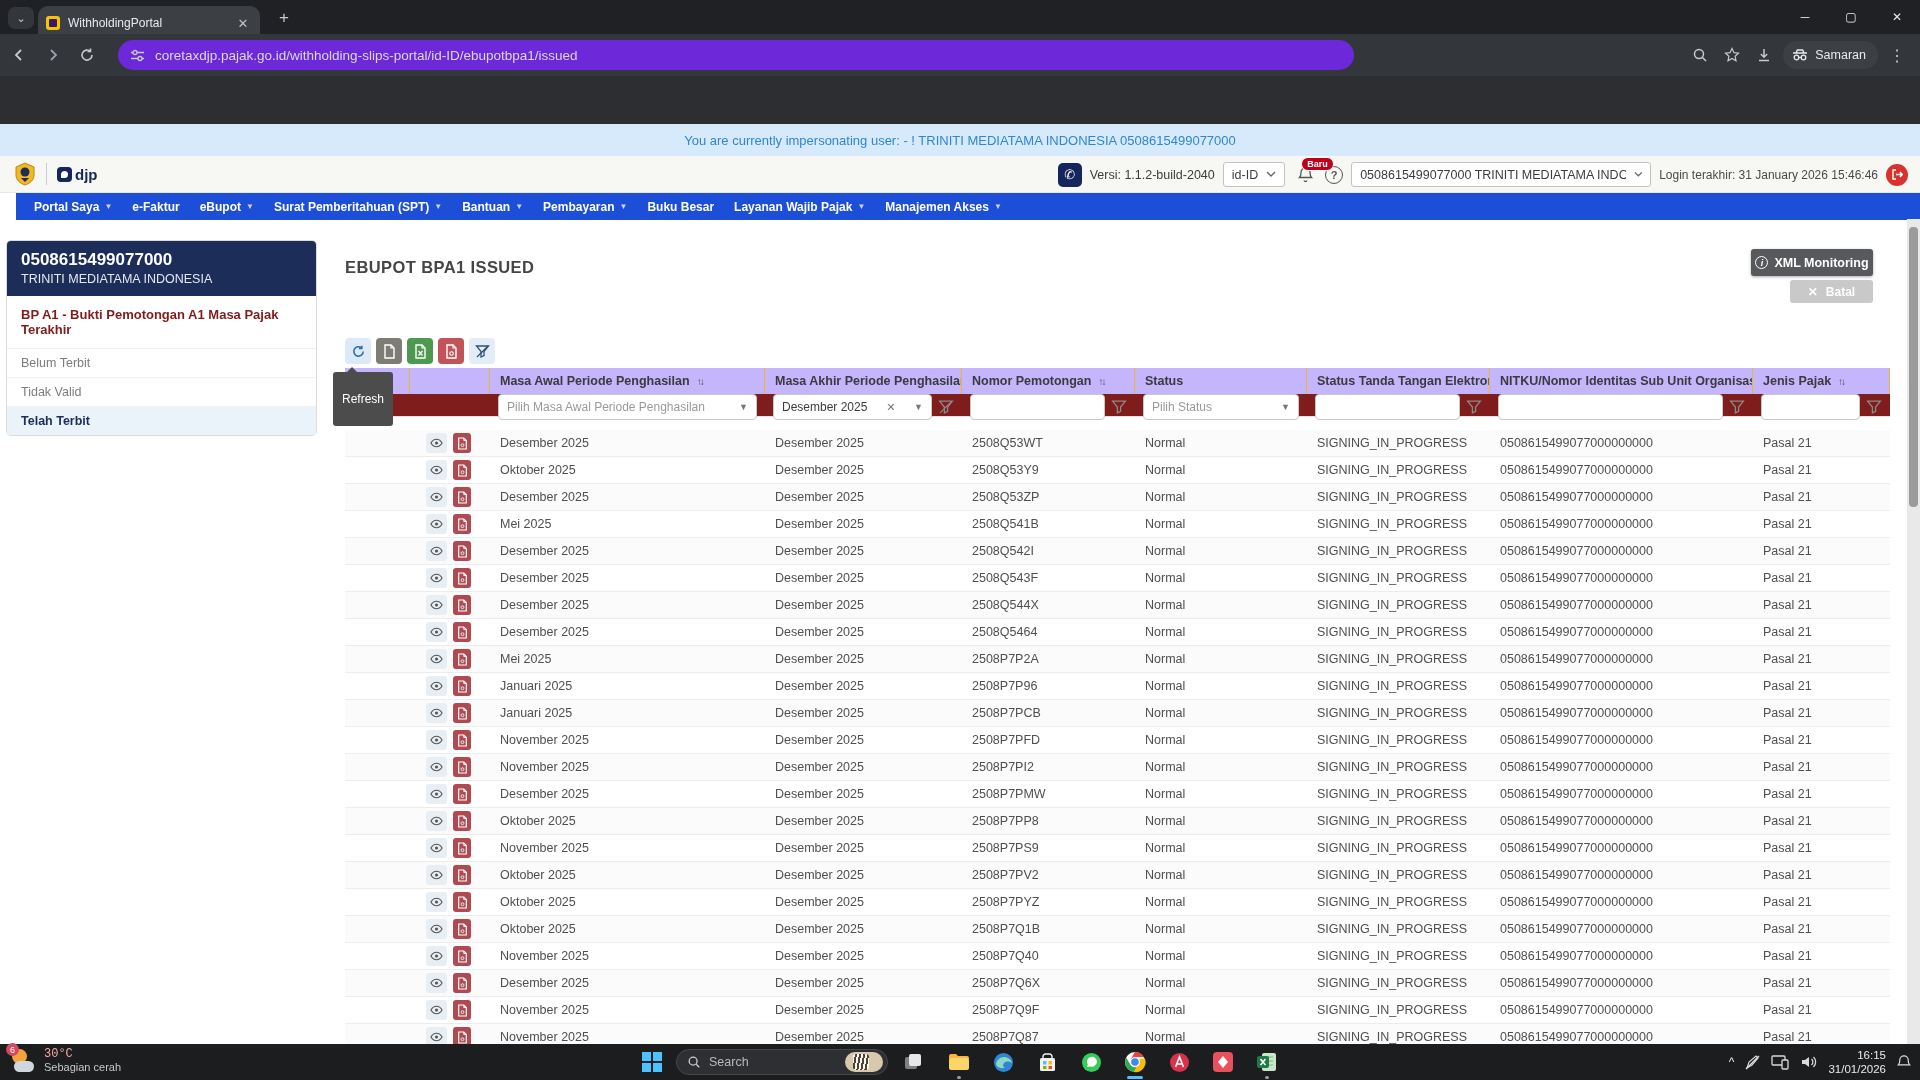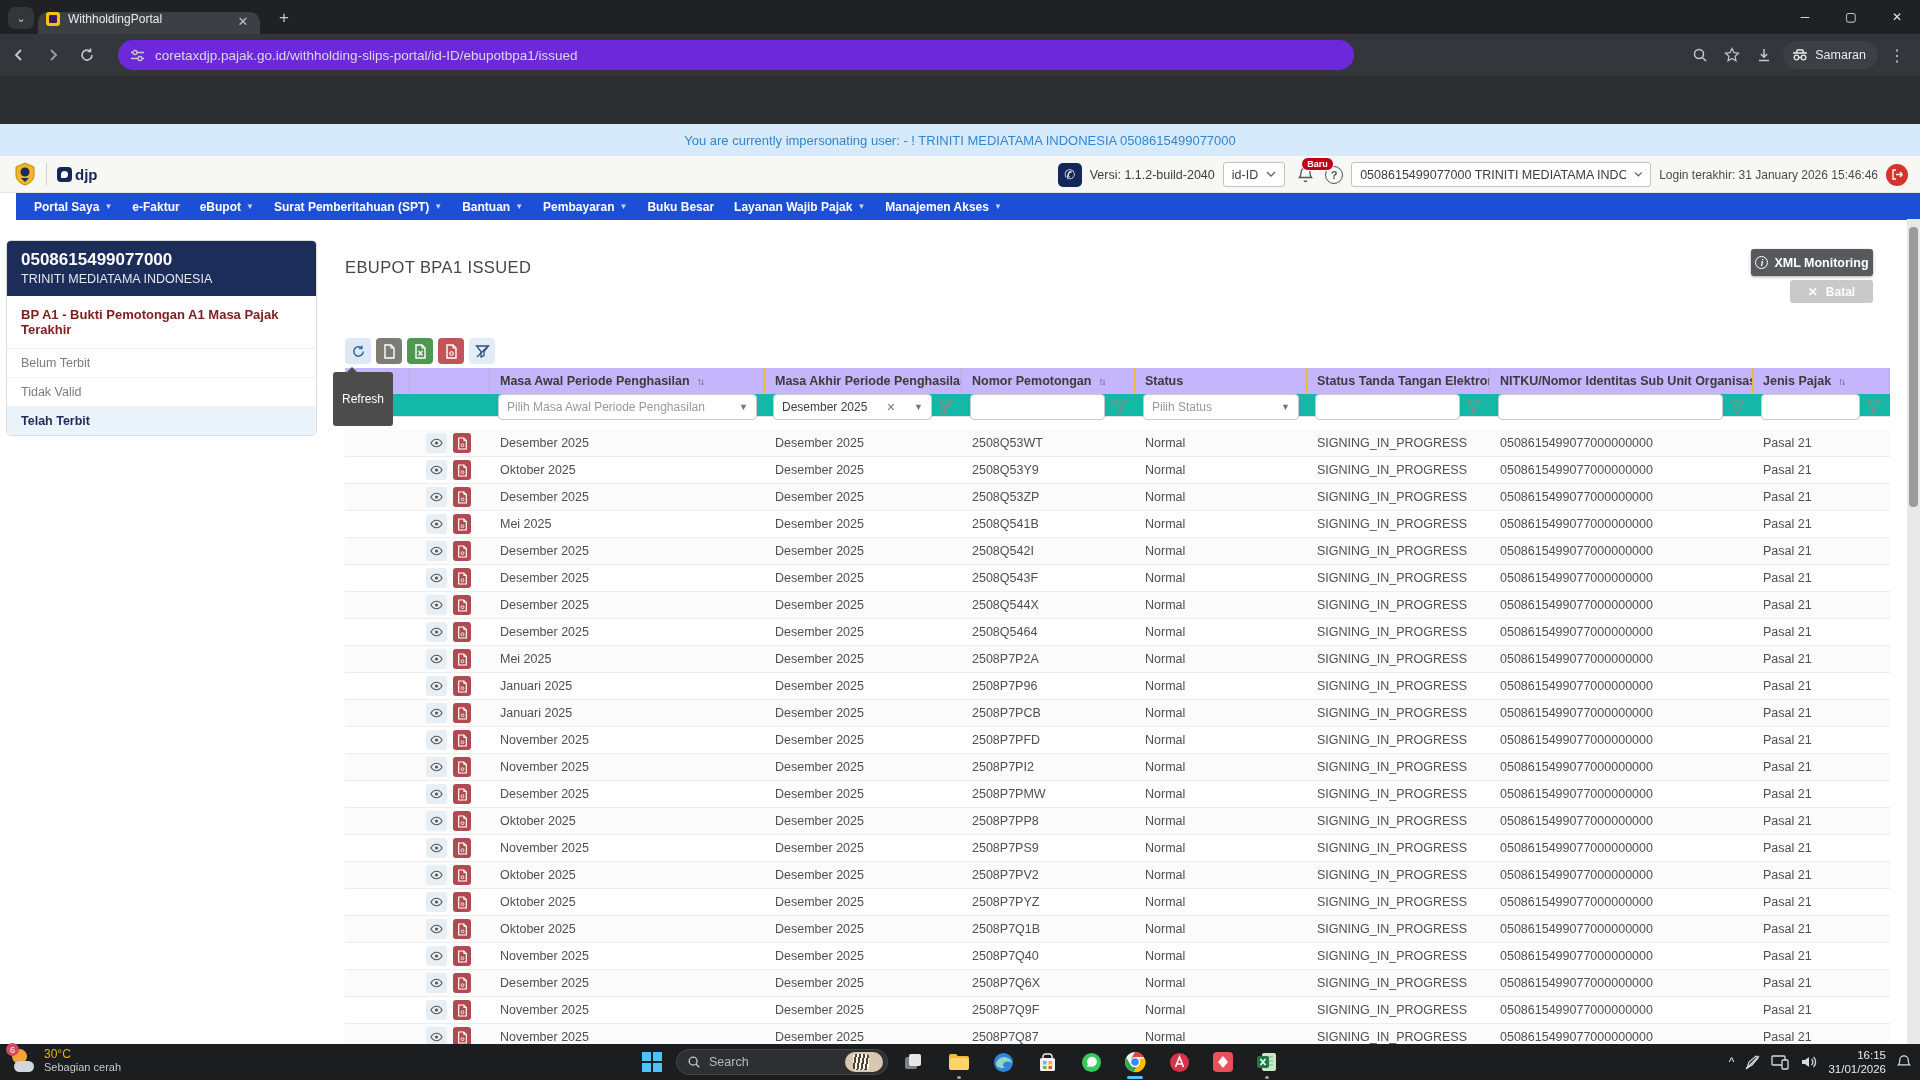--- a/index.html
+++ b/index.html
@@ -3,22 +3,22 @@
 <meta charset="utf-8">
 <style>
   * { margin:0; padding:0; box-sizing:border-box; }
   html,body { width:1920px; height:1080px; overflow:hidden; background:#fff;
     font-family:"Liberation Sans", sans-serif; }
 
   
   .titlebar { position:absolute; left:0; top:0; width:1920px; height:34px; background:#1f2124; }
   .tabsearch { position:absolute; left:8px; top:7px; width:26px; height:22px; border-radius:7px;
     background:#33363a; color:#c6c9cc; font-size:11px; display:flex; align-items:center; justify-content:center; }
-  .tab { position:absolute; left:38px; top:12px; width:222px; height:34px; background:#3c4044;
-    border-radius:10px 10px 0 0; display:flex; align-items:flex-start; padding:0 8px; }
+  .tab { position:absolute; left:38px; top:6px; width:222px; height:34px; background:#3c4044;
+    border-radius:10px 10px 0 0; display:flex; align-items:center; padding:0 8px; }
   .favicon { width:14px; height:14px; background:#f7c400; border-radius:3px; position:relative; margin-right:8px; }
   .favicon::after { content:""; position:absolute; left:3px; top:3px; width:8px; height:8px; background:#3a1866; border-radius:1px;}
   .tab-title { color:#e8eaed; font-size:12px; flex:1; white-space:nowrap; overflow:hidden; }
   .tab-close { color:#bdc1c6; font-size:13px; width:18px; height:18px; display:flex; align-items:center; justify-content:center; border-radius:50%; }
   .newtab { position:absolute; left:272px; top:7px; width:24px; height:22px; color:#c6c9cc; font-size:17px;
     display:flex; align-items:center; justify-content:center; border-radius:6px; }
   .wincontrols { position:absolute; right:0; top:0; height:34px; display:flex; }
   .winbtn { width:46px; height:34px; display:flex; align-items:center; justify-content:center; color:#e8eaed; font-size:12px; }
   .toolbar { position:absolute; left:0; top:34px; width:1920px; height:42px; background:#33363a; display:flex; align-items:center; }
   .navbtn { width:30px; height:30px; margin-left:4px; display:flex; align-items:center; justify-content:center; color:#c7cacd; }
@@ -66,21 +66,21 @@
   .sidebar { position:absolute; left:6px; top:116px; width:311px; background:#fff; border:1px solid #dcdcdc; border-radius:5px; }
   .sb-head { background:#1d2d5a; border-radius:4px 4px 0 0; padding:9px 14px 10px; }
   .sb-npwp { color:#fff; font-size:17px; font-weight:bold; }
   .sb-name { color:#e4e8ef; font-size:12.5px; margin-top:2px; }
   .sb-section { padding:11px 14px; font-size:13px; font-weight:bold; color:#7f1d1d; border-bottom:1px solid #efefef; }
   .sb-item { padding:7px 14px; font-size:12.5px; color:#7c7c7c; border-bottom:1px solid #f2f2f2; }
   .sb-item.active { background:#e9f3f9; color:#1d2d5a; font-weight:bold; }
   .sb-item:last-child { border-bottom:none; }
 
   
-  .main-title { position:absolute; left:345px; top:134px; font-size:16.5px; font-weight:normal; color:#454545; letter-spacing:.4px;text-align:center; }
+  .main-title { position:absolute; left:345px; top:134px; font-size:16.5px; font-weight:bold; color:#454545; letter-spacing:.4px;text-align:center; }
   .xml-btn { position:absolute; left:1751px; top:125px; width:122px; height:27px; background:#58595c; border-radius:3px;
     color:#fff; font-size:12.5px; font-weight:bold; display:flex; align-items:center; justify-content:center; gap:6px;
     box-shadow:0 1px 3px rgba(0,0,0,.35); }
   .info-ic { width:13px; height:13px; border:1.3px solid #fff; border-radius:50%; font-size:9px; display:flex;
     align-items:center; justify-content:center; font-style:italic; font-weight:bold; }
   .batal-btn { position:absolute; left:1790px; top:156px; width:83px; height:23px; background:#c9c9c9; border-radius:3px;
     color:#fff; font-size:12px; font-weight:bold; display:flex; align-items:center; justify-content:center; gap:8px; }
   .icon-row { position:absolute; left:345px; top:214px; display:flex; gap:5px; }
   .tool-btn { width:26px; height:26px; border-radius:4px; display:flex; align-items:center; justify-content:center; }
   .tool-refresh { background:#dde9f6; color:#2e6da4; }
@@ -92,21 +92,21 @@
     padding:20px 9px; border-radius:3px; z-index:5; }
   .tooltip::before { content:""; position:absolute; left:14px; top:-5px; border-left:5px solid transparent;
     border-right:5px solid transparent; border-bottom:5px solid #4c4c4c; }
 
   
   .tgrid { display:grid; grid-template-columns:65px 80px 275px 197px 173px 172px 183px 263px 137px; }
   .thead { position:absolute; left:345px; top:244px; width:1545px; height:26px; background:#c4b5fd; }
   .th { display:flex; align-items:center; padding-left:10px; font-size:12.5px; font-weight:bold; color:#3b3b3b;
     border-right:1px solid #eab82e; white-space:nowrap; overflow:hidden; }
   .sort-ic { font-size:10px; letter-spacing:-2px; margin-left:7px; color:#4a4a4a; }
-  .frow { position:absolute; left:345px; top:270px; width:1545px; height:23px; background:#14b8a6; border-bottom:1px solid #e3e3e3; }
+  .frow { position:absolute; left:345px; top:270px; width:1545px; height:23px; background:#7f1d1d; border-bottom:1px solid #e3e3e3; }
   .fcell { display:flex; align-items:center; padding:0 8px; gap:6px; }
   .fselect { height:26px; border:1px solid #c8c8c8; border-radius:4px; background:#fff; display:flex; align-items:center;
     gap:6px; padding:0 8px; font-size:12px; color:#9a9a9a; flex:1; white-space:nowrap; overflow:hidden; }
   .fselect.val { color:#3c3c3c; }
   .finput { height:26px; border:1px solid #c8c8c8; border-radius:4px; background:#fff; flex:1; font-size:12px; padding:0 6px;
     font-family:"Liberation Sans", sans-serif; min-width:20px; }
   .chev { font-size:9px; color:#777; margin-left:auto; }
   .clear-x { font-size:11px; color:#777; margin-left:auto; }
   .funnel { flex:none; color:#8a8a8a; }
   .cbx { width:13px; height:13px; border:1px solid #a9a9a9; border-radius:2px; background:#fff; margin:0 auto; }
@@ -123,21 +123,21 @@
 
   
   .taskbar { position:absolute; left:0; top:1044px; width:1920px; height:36px; background:#1c1d1f;
     display:flex; align-items:center; }
   .weather { position:absolute; left:10px; top:3px; display:flex; align-items:center; gap:8px; }
   .w-icon { position:relative; width:26px; height:26px; }
   .w-sun { position:absolute; left:2px; top:2px; width:15px; height:15px; border-radius:50%; background:#f4a23a; }
   .w-cloud { position:absolute; left:4px; bottom:1px; width:20px; height:11px; border-radius:7px; background:#cfd6dd; }
   .w-badge { position:absolute; left:-4px; top:-4px; min-width:13px; height:13px; background:#d24a5e; color:#fff;
     font-size:9px; border-radius:7px; display:flex; align-items:center; justify-content:center; padding:0 2px; }
-  .w-temp { color:#eab308; font-size:12px; }
+  .w-temp { color:#fca5a5; font-size:12px;font-family:Liberation Mono, monospace; }
   .w-cond { color:#c9c9c9; font-size:11px; }
   .start { position:absolute; left:640px; top:8px; width:24px; height:20px; display:flex; flex-wrap:wrap; gap:2px;
     align-content:center; justify-content:center; }
   .start i { width:9px; height:9px; background:#4cc2ff; }
   .searchpill { position:absolute; left:676px; top:5px; width:212px; height:26px; background:#2e2f33; border:1px solid #46474b;
     border-radius:13px; display:flex; align-items:center; padding:0 4px 0 10px; gap:8px; }
   .search-txt { color:#b9b9b9; font-size:12.5px; flex:1; }
   .zebra { width:38px; height:20px; border-radius:10px; background:#d8c9ae; position:relative; overflow:hidden; }
   .zebra::before { content:""; position:absolute; left:8px; top:2px; width:16px; height:16px;
     background:repeating-linear-gradient(100deg,#faf6ee 0 2px,#4b4238 2px 4px); border-radius:3px; }

